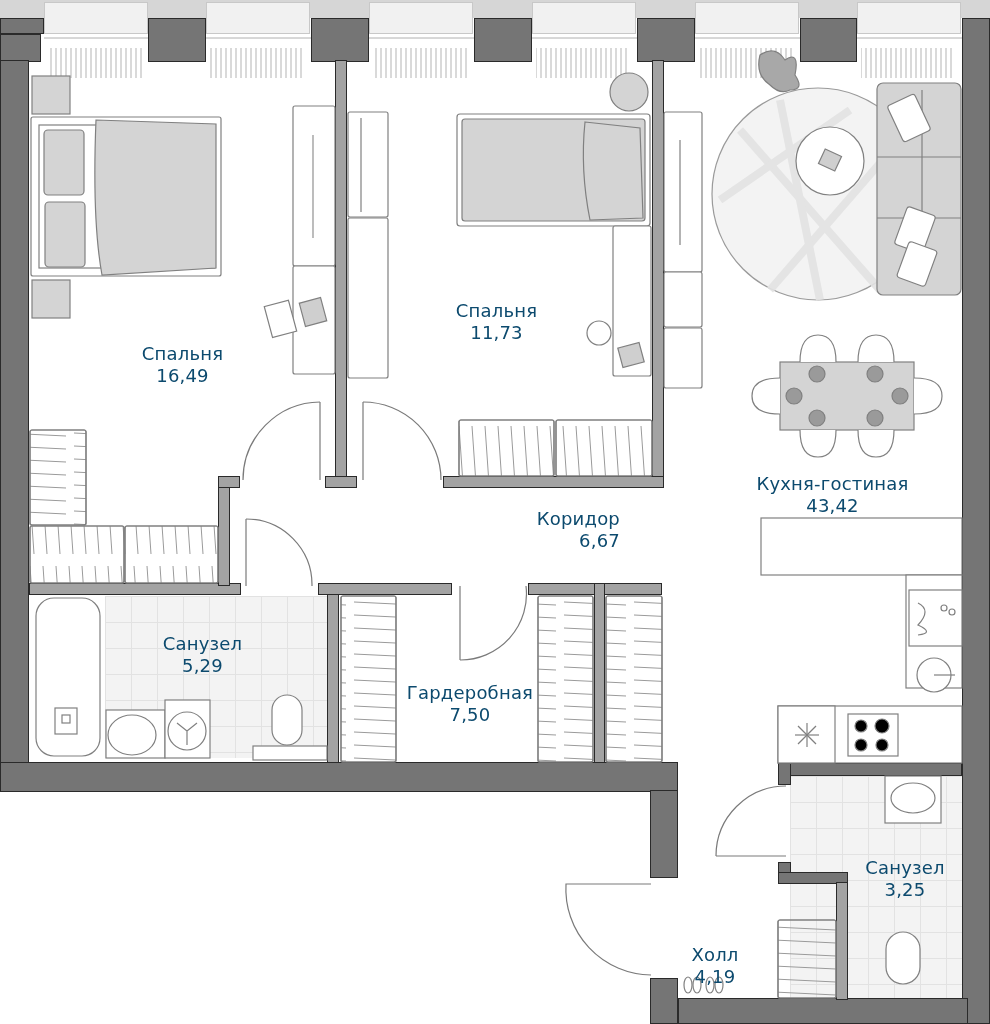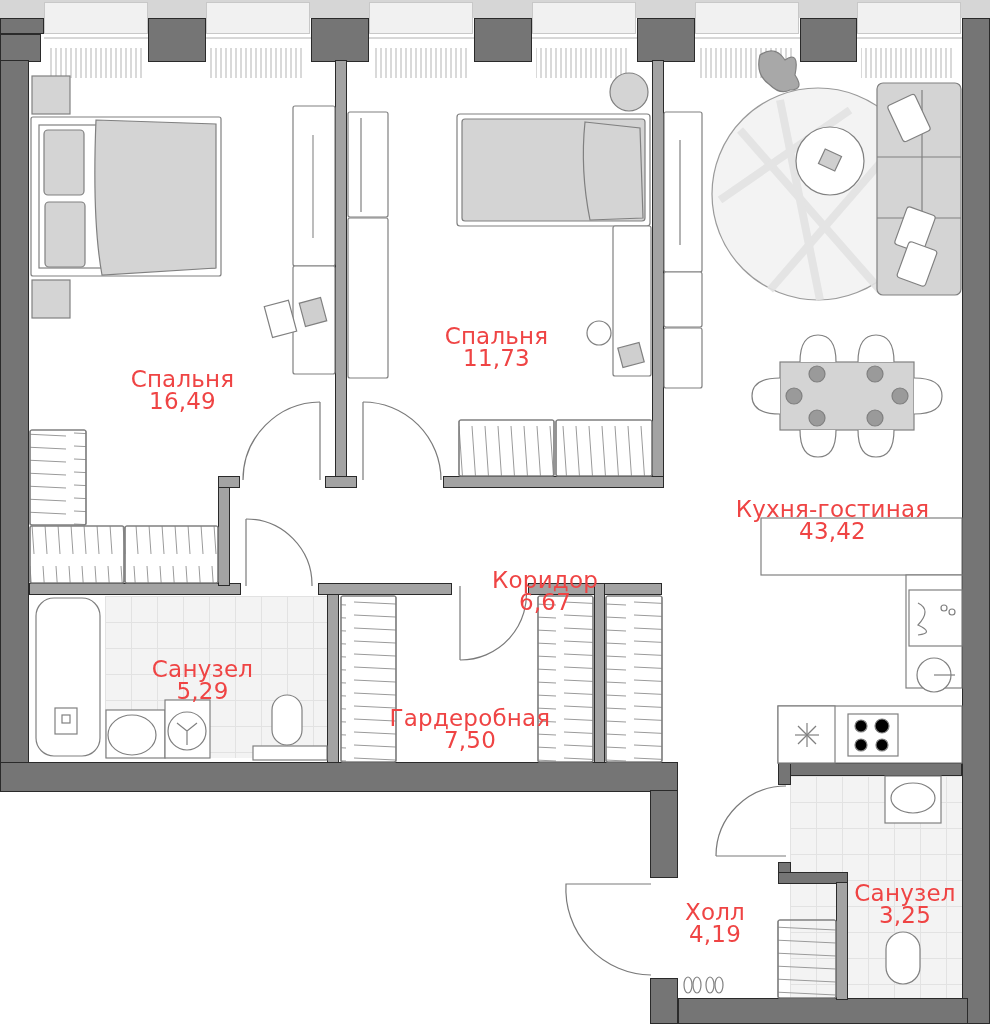--- a/index.html
+++ b/index.html
@@ -5,21 +5,21 @@
   html, body { margin: 0; padding: 0; background: #ffffff; }
   body { width: 990px; height: 1024px; position: relative; overflow: hidden; font-family: "DejaVu Sans", sans-serif; }
   .plan { position: absolute; left: 0; top: 0; width: 990px; height: 1024px; }
   .wall { position: absolute; background: #757575; border: 1px solid #2a2a2a; box-sizing: border-box; }
   .pwall { position: absolute; background: #a3a3a3; border: 1px solid #2a2a2a; box-sizing: border-box; }
   .winframe { position: absolute; background: #d6d6d6; }
   .winglass { position: absolute; background: #f1f1f1; border: 1px solid #c8c8c8; box-sizing: border-box; }
   .tile { position: absolute; background-color: #f3f3f3;
     background-image: linear-gradient(#e2e2e2 1px, transparent 1px), linear-gradient(90deg, #e2e2e2 1px, transparent 1px);
     background-size: 26px 26px; }
-  .label { position: absolute; text-align: center; color: #ef4444; font-size: 23px; line-height: 22px; letter-spacing: 0.2px; margin-top: 25px; }
+  .label { position: absolute; text-align: center; color: #0c4a6e; font-size: 18px; line-height: 22px; letter-spacing: 0.2px; }
   .label span { display: block; white-space: nowrap; }
   svg.furn { position: absolute; left: 0; top: 0; }
 </style>
 </head>
 <body>
 
 <div class="plan">
 
   <div class="tile" style="left:105px;top:596px;width:222px;height:162px;"></div>
   <div class="tile" style="left:790px;top:776px;width:172px;height:242px;"></div>
@@ -248,33 +248,33 @@
     <span>16,49</span>
   </div>
   <div class="label" style="left:424px;top:300px;width:145px;">
     <span>Спальня</span>
     <span>11,73</span>
   </div>
   <div class="label" style="left:720px;top:473px;width:225px;">
     <span>Кухня-гостиная</span>
     <span>43,42</span>
   </div>
-  <div class="label" style="left:470px;top:544px;width:150px;">
+  <div class="label" style="left:470px;top:508px;width:150px;text-align:right;">
     <span>Коридор</span>
     <span>6,67</span>
   </div>
   <div class="label" style="left:130px;top:633px;width:145px;">
     <span>Санузел</span>
     <span>5,29</span>
   </div>
   <div class="label" style="left:375px;top:682px;width:190px;">
     <span>Гардеробная</span>
     <span>7,50</span>
   </div>
-  <div class="label" style="left:670px;top:876px;width:90px;">
+  <div class="label" style="left:670px;top:944px;width:90px;">
     <span>Холл</span>
     <span>4,19</span>
   </div>
   <div class="label" style="left:840px;top:857px;width:130px;">
     <span>Санузел</span>
     <span>3,25</span>
   </div>
 </div>
 
 </body></html>

